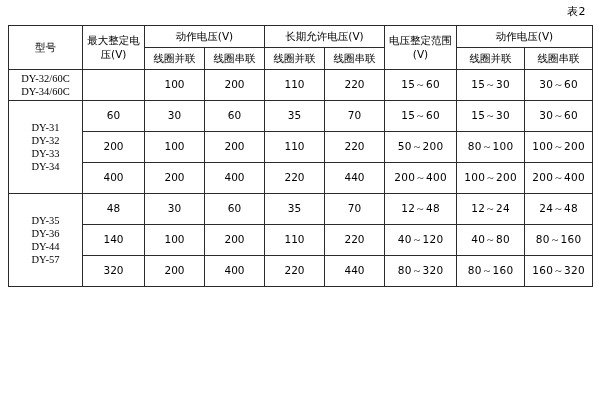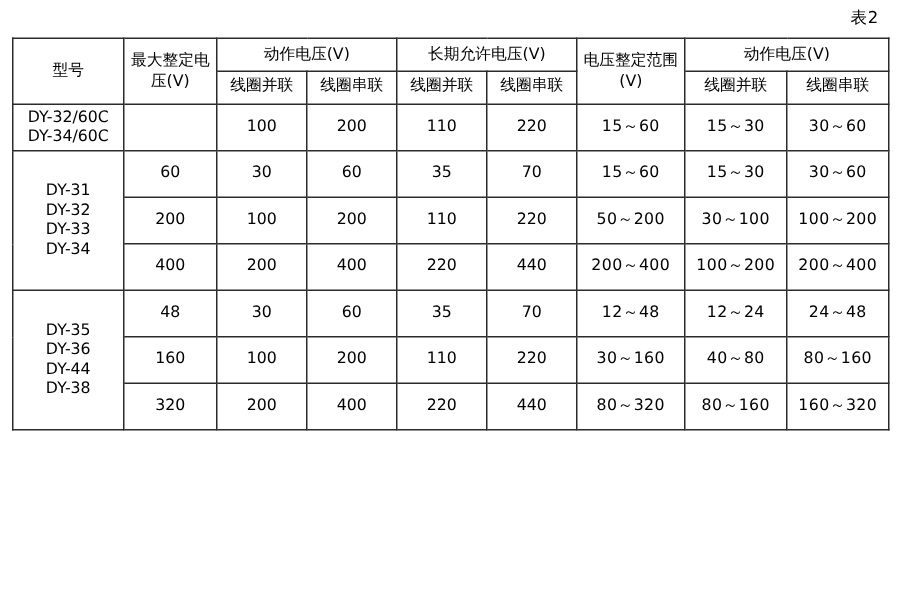--- a/index.html
+++ b/index.html
@@ -56,29 +56,29 @@
     height: 21px;
   }
   .model-head {
     font-size: 11.5px;
   }
   .grp-head {
     font-size: 10.5px;
   }
   .sub-head {
     font-size: 10px;
-    font-family: Liberation Mono, monospace;
   }
   .body-row td {
     height: 30px;
   }
   .model-cell {
     font-size: 10.5px;
     text-align: center;
     white-space: nowrap;
+    font-family: Liberation Serif, serif;
   }
   .model-stack {
     display: block;
     padding: 0 2px;
   }
   .two-line {
     display: block;
     line-height: 1.3;
   }
   .range-cell {
@@ -161,59 +161,59 @@
           <td class="range-cell">30～60</td>
         </tr>
 
         <tr class="body-row">
           <td>200</td>
           <td>100</td>
           <td>200</td>
           <td>110</td>
           <td>220</td>
           <td class="range-cell">50～200</td>
-          <td class="range-cell">30～100</td>
+          <td class="range-cell">80～100</td>
           <td class="range-cell">100～200</td>
         </tr>
 
         <tr class="body-row">
           <td>400</td>
           <td>200</td>
           <td>400</td>
           <td>220</td>
           <td>440</td>
           <td class="range-cell">200～400</td>
           <td class="range-cell">100～200</td>
           <td class="range-cell">200～400</td>
         </tr>
 
         <tr class="body-row">
           <td class="model-cell" rowspan="3">
             <span class="model-stack">DY-35</span>
             <span class="model-stack">DY-36</span>
             <span class="model-stack">DY-44</span>
-            <span class="model-stack">DY-38</span>
+            <span class="model-stack">DY-57</span>
           </td>
           <td>48</td>
           <td>30</td>
           <td>60</td>
           <td>35</td>
           <td>70</td>
           <td class="range-cell">12～48</td>
           <td class="range-cell">12～24</td>
           <td class="range-cell">24～48</td>
         </tr>
 
         <tr class="body-row">
-          <td>160</td>
+          <td>140</td>
           <td>100</td>
           <td>200</td>
           <td>110</td>
           <td>220</td>
-          <td class="range-cell">30～160</td>
+          <td class="range-cell">40～120</td>
           <td class="range-cell">40～80</td>
           <td class="range-cell">80～160</td>
         </tr>
 
         <tr class="body-row">
           <td>320</td>
           <td>200</td>
           <td>400</td>
           <td>220</td>
           <td>440</td>

